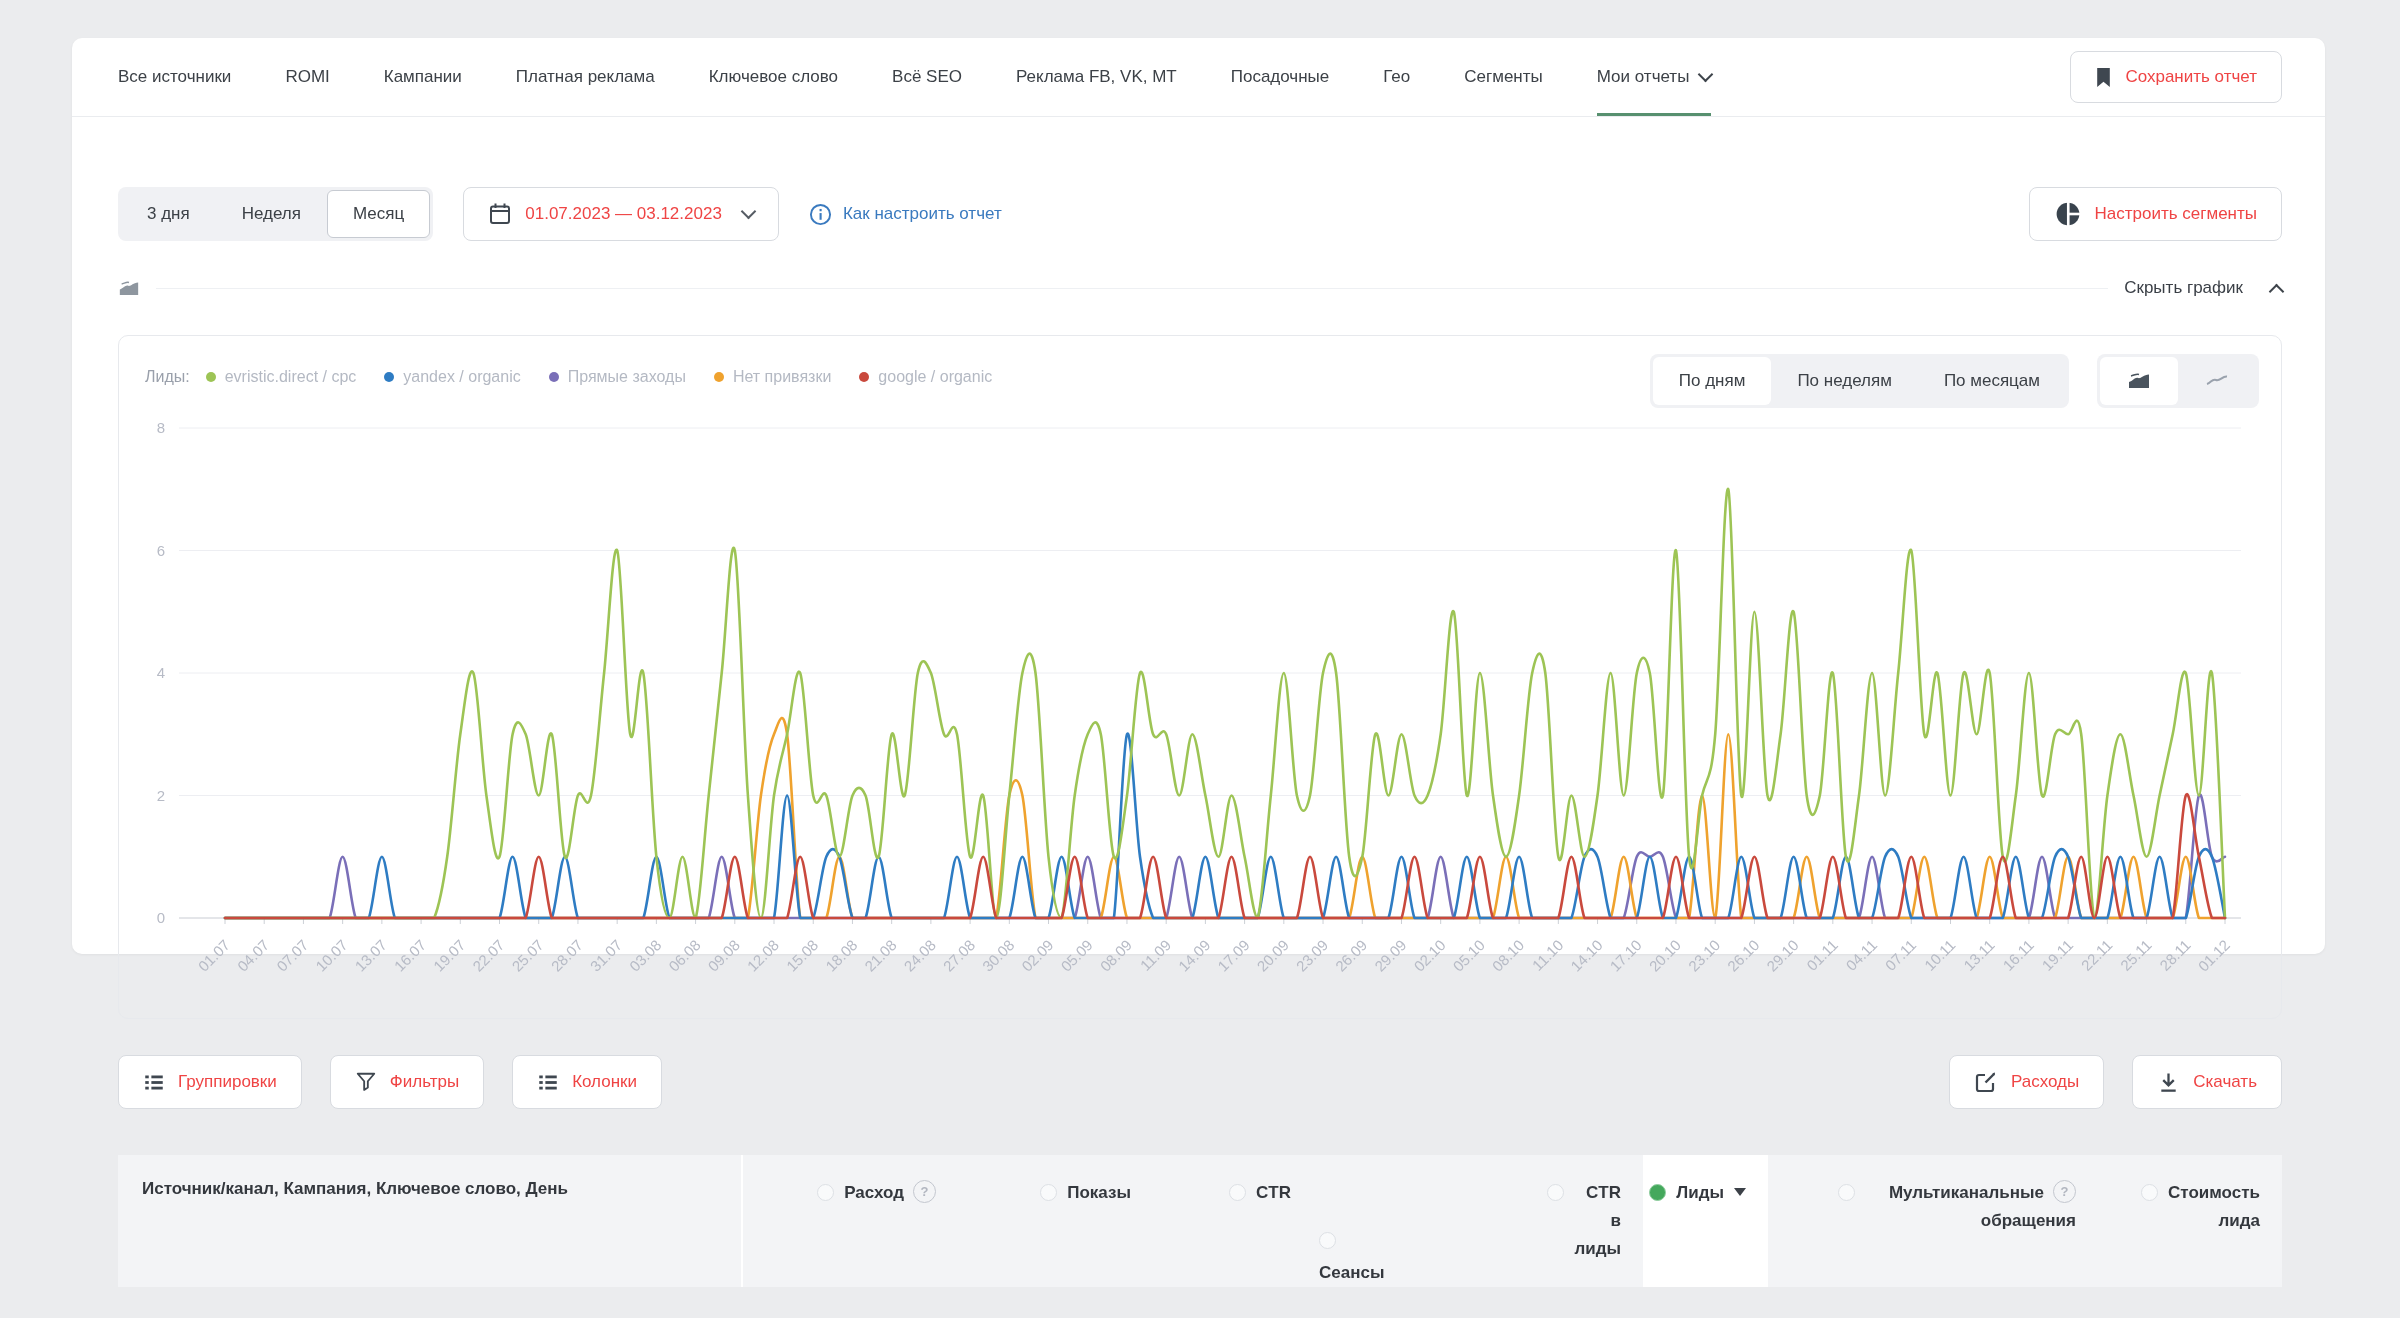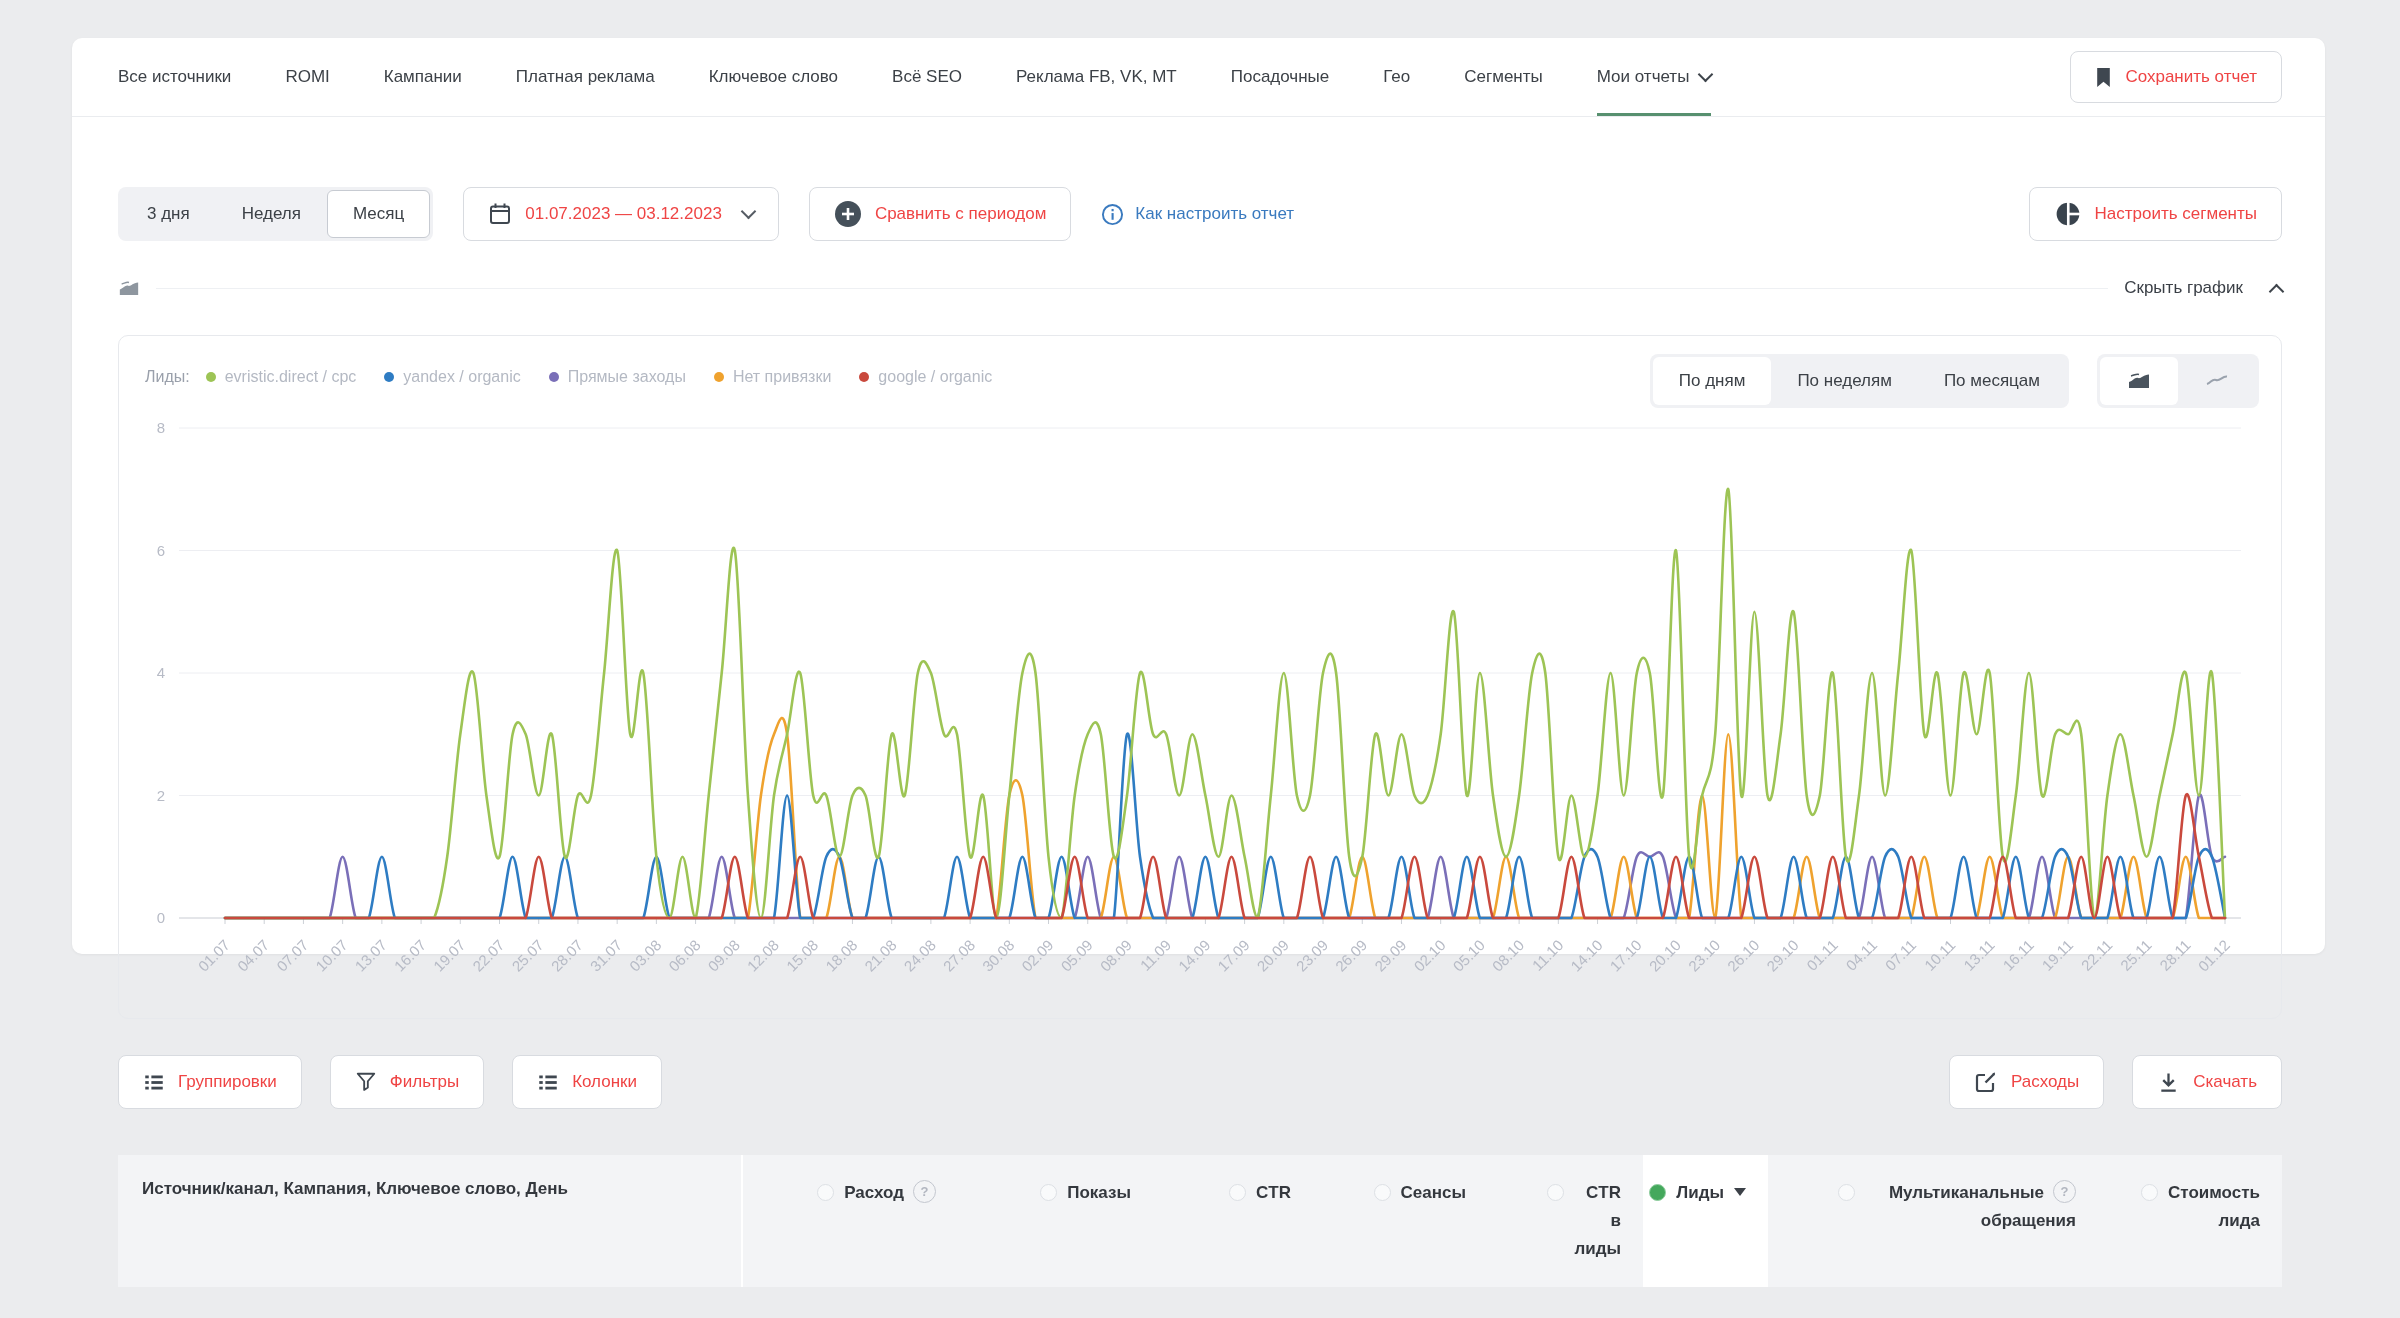--- a/index.html
+++ b/index.html
@@ -110,28 +110,20 @@
       </div>
     <button class="btn">
       <svg width="24" height="24" viewBox="0 0 24 24">
           <rect x="3" y="4.5" width="18" height="16.5" rx="2" fill="none" stroke="#3f4750" stroke-width="2"></rect>
           <line x1="7.5" y1="1.5" x2="7.5" y2="6" stroke="#3f4750" stroke-width="2"></line>
           <line x1="16.5" y1="1.5" x2="16.5" y2="6" stroke="#3f4750" stroke-width="2"></line>
           <line x1="3" y1="9" x2="21" y2="9" stroke="#3f4750" stroke-width="2"></line>
         </svg>
       <span>01.07.2023 — 03.12.2023</span>
       <span class="chev down" style="border-color:#565c64;margin-left:8px"></span>
-    </button>
-    <button class="btn">
-      <svg width="28" height="28" viewBox="0 0 28 28">
-          <circle cx="14" cy="14" r="13" fill="#45505a"></circle>
-          <line x1="14" y1="8" x2="14" y2="20" stroke="#fff" stroke-width="2.6"></line>
-          <line x1="8" y1="14" x2="20" y2="14" stroke="#fff" stroke-width="2.6"></line>
-        </svg>
-      <span>Сравнить с периодом</span>
     </button>
     <div class="link">
       <svg width="23" height="23" viewBox="0 0 24 24">
           <circle cx="12" cy="12" r="10" fill="none" stroke="#3a7abf" stroke-width="2"></circle>
           <rect x="11" y="10.5" width="2.2" height="7" fill="#3a7abf"></rect>
           <rect x="11" y="6.2" width="2.2" height="2.4" fill="#3a7abf"></rect>
         </svg>
       <span>Как настроить отчет</span>
     </div>
     <button class="btn pushright">
@@ -387,21 +379,21 @@
           <span>
             <span class="mline"><span>Показы</span></span>
           </span>
         </div>
         <div class="mcell" style="width: 160px;">
           <span class="radio"></span>
           <span>
             <span class="mline"><span>CTR</span></span>
           </span>
         </div>
-        <div class="mcell" style="width: 175px;">
+        <div class="mcell" style="width: 175px; flex-direction: column;">
           <span class="radio"></span>
           <span>
             <span class="mline"><span>Сеансы</span></span>
           </span>
         </div>
         <div class="mcell" style="width: 155px;">
           <span class="radio"></span>
           <span>
             <span class="mline"><span>CTR</span></span>
             <span class="mline"><span>в</span></span>

